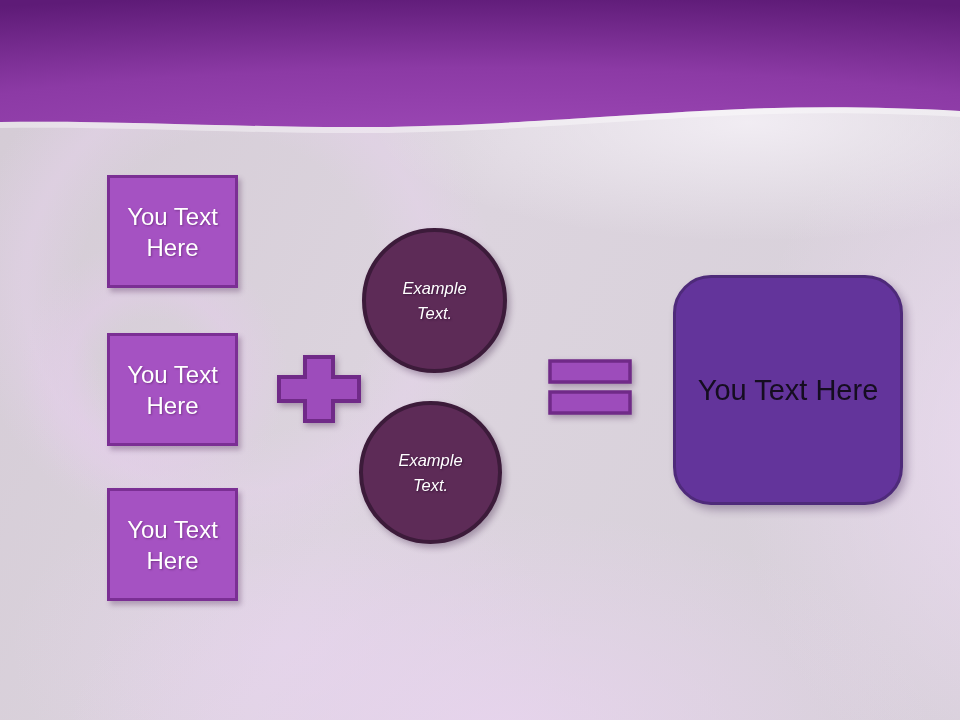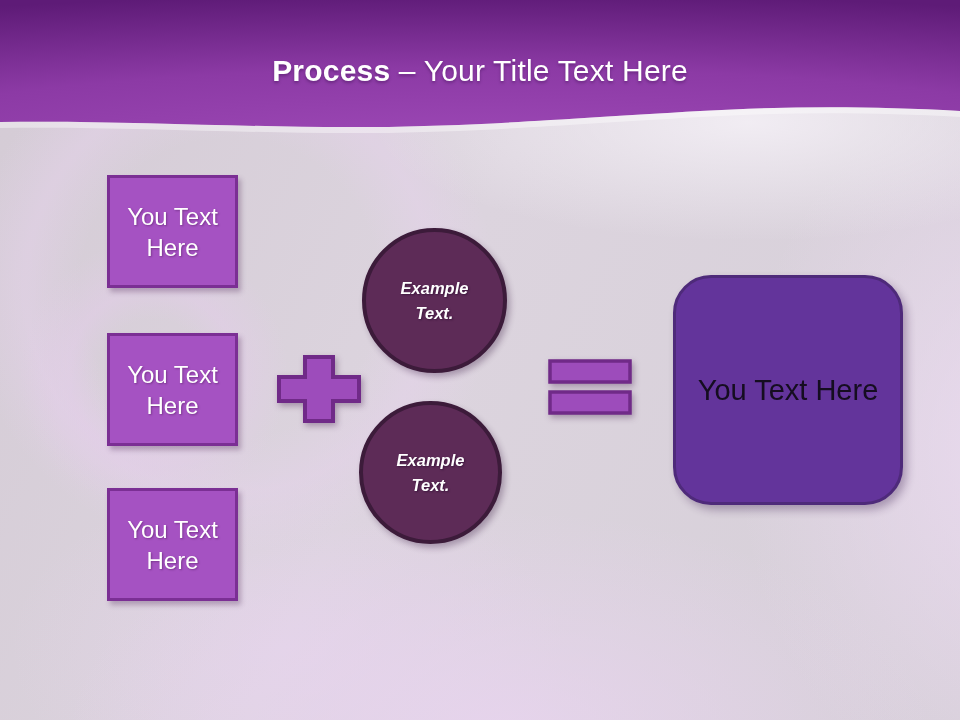--- a/index.html
+++ b/index.html
@@ -43,21 +43,21 @@
     text-shadow:1px 1px 2px rgba(70,20,80,.45);
   }
   .pbox .lbl{ max-width:112px; }
   .pbox1{ top:175px; } .pbox2{ top:333px; } .pbox3{ top:488px; }
 
   .circle{
     position:absolute; border-radius:50%; box-sizing:border-box;
     background:var(--circle-fill,#5d2b57);
     border:4px solid var(--circle-border,#3c1b3a);
     display:flex; align-items:center; justify-content:center; text-align:center;
-    color:var(--shape-text,#ffffff); font-weight:700; font-style:italic;
+    color:var(--shape-text,#ffffff); font-weight:400; font-style:italic;
     font-size:16.5px; line-height:25px;
     box-shadow:3px 4px 6px rgba(50,20,60,.32);
     text-shadow:1px 1px 2px rgba(40,10,45,.6);
   }
   .circle1{ left:362px; top:228px; width:145px; height:145px; }
   .circle2{ left:359px; top:401px; width:143px; height:143px; }
   .circle .lbl{ max-width:96px; }
 
   .op{ position:absolute; filter:drop-shadow(2px 3px 3px rgba(60,20,70,.35)); }
   .op-plus{ left:276px; top:354px; }
@@ -86,21 +86,20 @@
       <defs>
         <radialGradient id="hdrGrad" cx="50%" cy="125%" r="130%">
           <stop class="stop-a" offset="0%" stop-color="#a04bb9"></stop>
           <stop class="stop-b" offset="55%" stop-color="#8c3aa5"></stop>
           <stop class="stop-c" offset="100%" stop-color="#5e1b77"></stop>
         </radialGradient>
       </defs>
       <path fill="url(#hdrGrad)" d="M0,0 H960 V111 C870,106 790,106 700,111 C560,119 480,126 370,127 C250,128 120,120 0,122 Z"></path>
       <path fill="#ffffff" opacity="0.40" d="M0,122 C120,120 250,128 370,127 C480,126 560,119 700,111 C790,106 870,106 960,111 L960,117 C870,112 790,112 700,117 C560,125 480,132 370,133 C250,134 120,126 0,128 Z"></path>
     </svg>
-    <h1 class="title"><span class="title-bold">Process</span><span> – Your Title Text Here</span></h1>
   </div>
 
   <div class="pbox pbox1">
     <span class="lbl">You Text Here</span>
   </div>
   <div class="pbox pbox2">
     <span class="lbl">You Text Here</span>
   </div>
   <div class="pbox pbox3">
     <span class="lbl">You Text Here</span>

